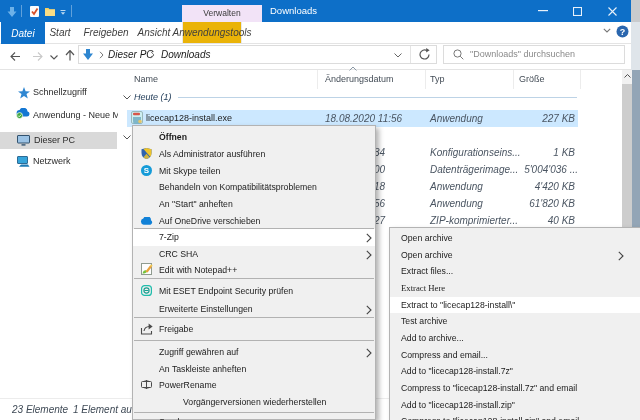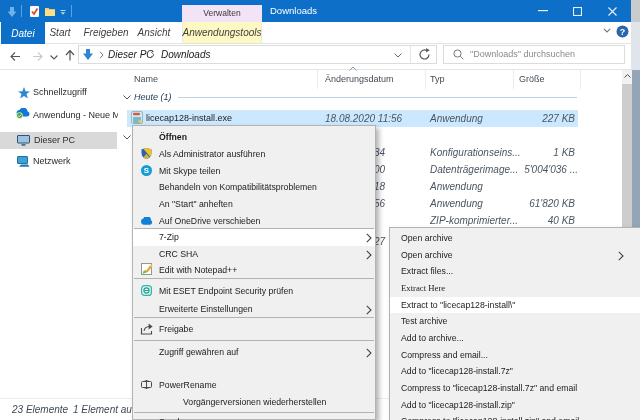--- a/index.html
+++ b/index.html
@@ -53,21 +53,21 @@
     </svg>
   <svg class="abs" style="left:608px;top:7px;" width="9" height="9" viewBox="0 0 9 9">
       <path d="M0.5 0.5 L8.5 8.5 M8.5 0.5 L0.5 8.5" stroke="#e8f1fa" stroke-width="1.1"></path>
     </svg>
 
   <div class="abs" style="left:0;top:22px;width:631px;height:22px;background:#fff;border-bottom:1px solid #e4e4e4;box-sizing:border-box;"></div>
   <div class="abs ct f85" style="left:1px;top:22px;width:44px;height:22px;background:#0d6fc8;color:#fff;justify-content:center;">Datei</div>
   <div class="abs ct f85" style="left:40px;top:22px;width:40px;height:21px;justify-content:center;color:#3f3f3f;">Start</div>
   <div class="abs ct f85" style="left:80px;top:22px;width:52px;height:21px;justify-content:center;color:#3f3f3f;">Freigeben</div>
   <div class="abs ct f85" style="left:132px;top:22px;width:44px;height:21px;justify-content:center;color:#3f3f3f;">Ansicht</div>
-  <div class="abs ct f85" style="left:182px;top:22px;width:80px;height:21px;justify-content:center;color:#3f3f3f;background:#fef9c3;border-left:1px solid #e8e8e8;border-right:1px solid #e8e8e8;box-sizing:border-box;">Anwendungstools</div>
+  <div class="abs ct f85" style="left:182px;top:22px;width:60px;height:21px;justify-content:center;color:#3f3f3f;background:#eab308;border-left:1px solid #e8e8e8;border-right:1px solid #e8e8e8;box-sizing:border-box;">Anwendungstools</div>
   <svg class="abs" style="left:603px;top:28px;" width="8" height="5" viewBox="0 0 8 5">
       <path d="M0.8 0.8 L4 4 L7.2 0.8" stroke="#777" stroke-width="1.1" fill="none"></path>
     </svg>
   <svg class="abs" style="left:616px;top:25px;" width="13" height="13" viewBox="0 0 13 13">
     <circle cx="6.5" cy="6.5" r="6" fill="#2a66ae"></circle>
     <text x="6.5" y="9.6" font-size="9" font-family="Liberation Sans" font-weight="bold" fill="#fff" text-anchor="middle">?</text>
   </svg>
 
   <div class="abs" style="left:0;top:44px;width:631px;height:26px;background:#fff;border-bottom:1px solid #e4e4e4;box-sizing:border-box;"></div>
 
@@ -169,24 +169,25 @@
     </svg>
 
   <div class="abs f85" style="left:374px;top:147px;width:11px;text-align:right;color:#4a5562;">34</div>
   <div class="abs f85" style="left:430px;top:147px;color:#4a5562;">Konfigurationseins...</div>
   <div class="abs f85" style="left:475px;top:147px;width:100px;text-align:right;color:#4a5562;">1 KB</div>
   <div class="abs f85" style="left:374px;top:164px;width:11px;text-align:right;color:#4a5562;">00</div>
   <div class="abs f85" style="left:430px;top:164px;color:#4a5562;">Datenträgerimage...</div>
   <div class="abs f85" style="left:475px;top:164px;width:103px;text-align:right;color:#4a5562;">5'004'036 ...</div>
   <div class="abs f85" style="left:374px;top:181px;width:11px;text-align:right;color:#4a5562;">18</div>
   <div class="abs f85" style="left:430px;top:181px;color:#4a5562;">Anwendung</div>
+  <div class="abs f85" style="left:475px;top:181px;width:100px;text-align:right;color:#4a5562;">4'420 KB</div>
   <div class="abs f85" style="left:374px;top:198px;width:11px;text-align:right;color:#4a5562;">56</div>
   <div class="abs f85" style="left:430px;top:198px;color:#4a5562;">Anwendung</div>
   <div class="abs f85" style="left:475px;top:198px;width:100px;text-align:right;color:#4a5562;">61'820 KB</div>
-  <div class="abs f85" style="left:374px;top:215px;width:11px;text-align:right;color:#4a5562;margin-top:21px;">27</div>
+  <div class="abs f85" style="left:374px;top:215px;width:11px;text-align:right;color:#4a5562;">27</div>
   <div class="abs f85" style="left:430px;top:215px;color:#4a5562;">ZIP-komprimierter...</div>
   <div class="abs f85" style="left:475px;top:215px;width:100px;text-align:right;color:#4a5562;">40 KB</div>
 
   <div class="abs" style="left:622px;top:70px;width:10px;height:350px;background:#f1f1f1;"></div>
   <svg class="abs" style="left:624px;top:74px;" width="7" height="4" viewBox="0 0 7 4">
       <path d="M0.5 3.5 L3.5 0.5 L6.5 3.5" stroke="#505050" stroke-width="1" fill="none"></path>
     </svg>
   <div class="abs" style="left:622px;top:84px;width:10px;height:150px;background:#cdcdcd;"></div>
 
   <div class="abs" style="left:0;top:398px;width:631px;height:22px;background:#fff;border-top:1px solid #ececec;box-sizing:border-box;"></div>
@@ -245,20 +246,21 @@
     <path d="M1.5 6 V12 H11.5 V9" stroke="#4a4a4a" stroke-width="1.1" fill="none"></path>
     <path d="M4 9 C4.6 6 6.8 4.6 9.3 4.5" stroke="#4a4a4a" stroke-width="1.1" fill="none"></path>
     <path d="M8.6 1.6 L12.6 4.4 L8.6 7.4 Z" fill="#4a4a4a"></path>
   </svg>
   <div class="abs mtx mm" style="left:159px;top:323px;color:#1b1b1b;">Freigabe</div>
   <div class="abs" style="left:134px;top:340px;width:240px;height:1px;background:#b2b2b2;"></div>
   <div class="abs mtx mm" style="left:159px;top:346px;color:#1b1b1b;">Zugriff gewähren auf</div>
   <svg class="abs" style="left:366px;top:348px;" width="6" height="10" viewBox="0 0 6 10">
       <path d="M0.8 0.8 L5 5 L0.8 9.2" stroke="#444" stroke-width="1.1" fill="none"></path>
     </svg>
+  <div class="abs mtx mm" style="left:159px;top:363px;color:#1b1b1b;">An Taskleiste anheften</div>
   <svg class="abs" style="left:141px;top:380px;" width="11" height="9" viewBox="0 0 11 9">
     <rect x="0.5" y="1.5" width="10" height="6" rx="1" fill="none" stroke="#4a4a4a" stroke-width="1"></rect>
     <path d="M3.5 0 H7.5 M5.5 0 V9 M3.5 9 H7.5" stroke="#4a4a4a" stroke-width="1"></path>
   </svg>
   <div class="abs mtx mm" style="left:159px;top:379px;color:#1b1b1b;">PowerRename</div>
   <div class="abs mtx mm" style="left:159px;top:396px;color:#1b1b1b;margin-left:24px;">Vorgängerversionen wiederherstellen</div>
   <div class="abs" style="left:134px;top:412px;width:240px;height:1px;background:#b2b2b2;"></div>
   <div class="abs mtx mm" style="left:159px;top:416px;color:#1b1b1b;">Senden an</div>
 
   <div id="submenu" class="abs" style="left:389px;top:227px;width:260px;height:200px;background:#f0f0f0;border:1px solid #b3b3b3;box-shadow:3px 3px 5px rgba(0,0,0,0.3);box-sizing:border-box;"></div>

